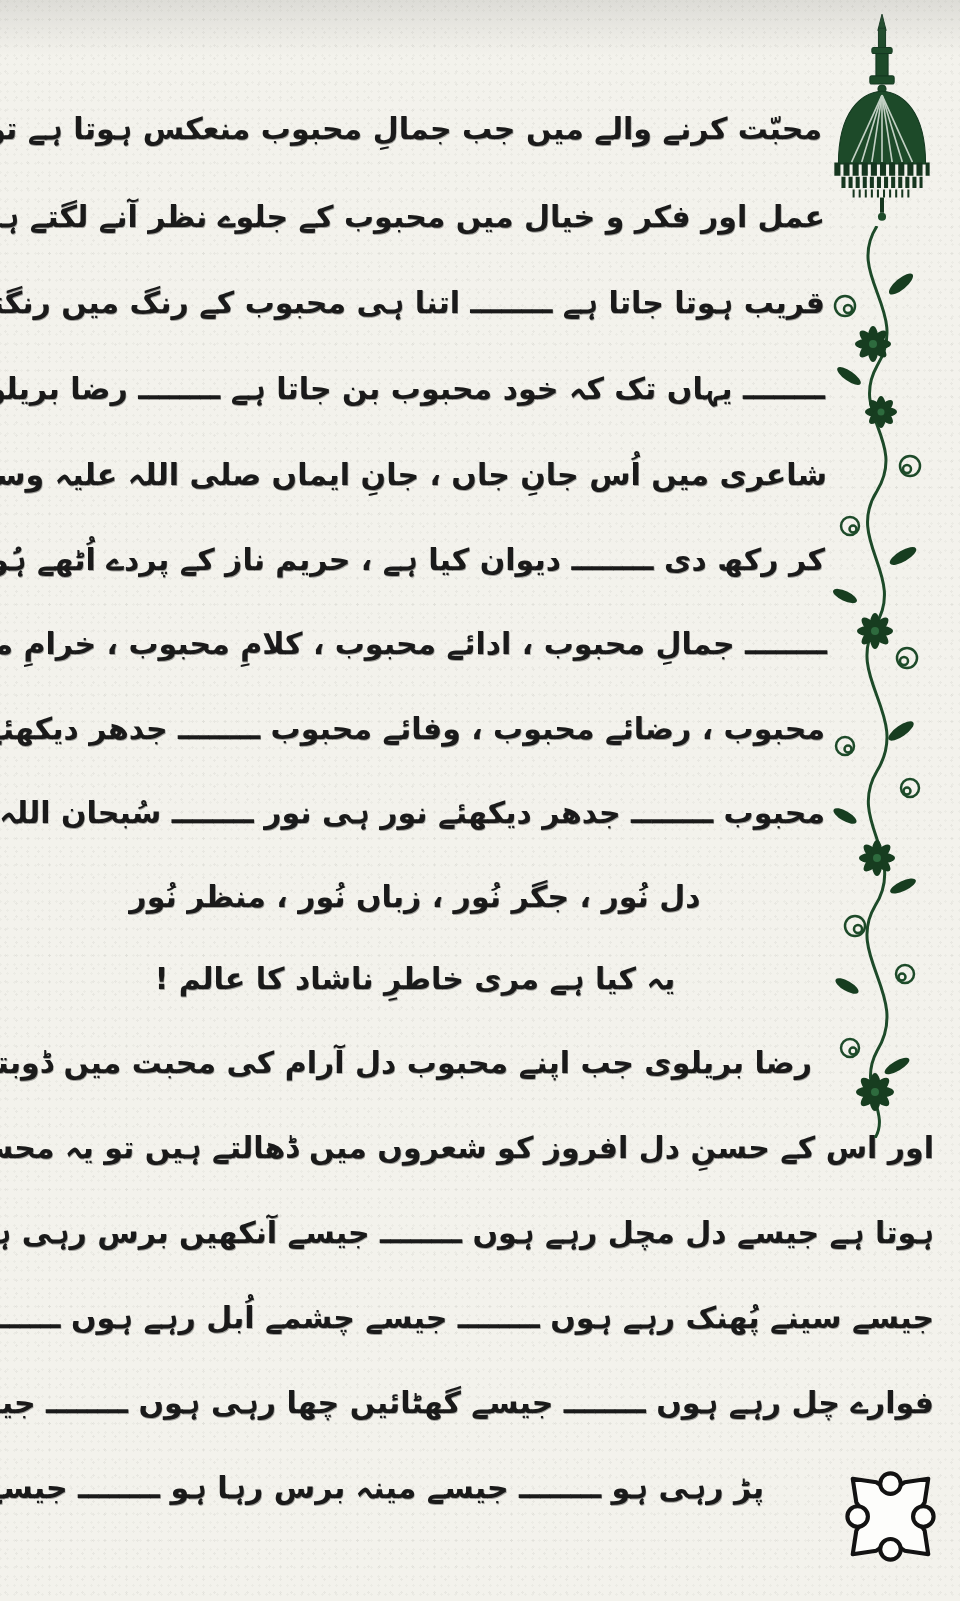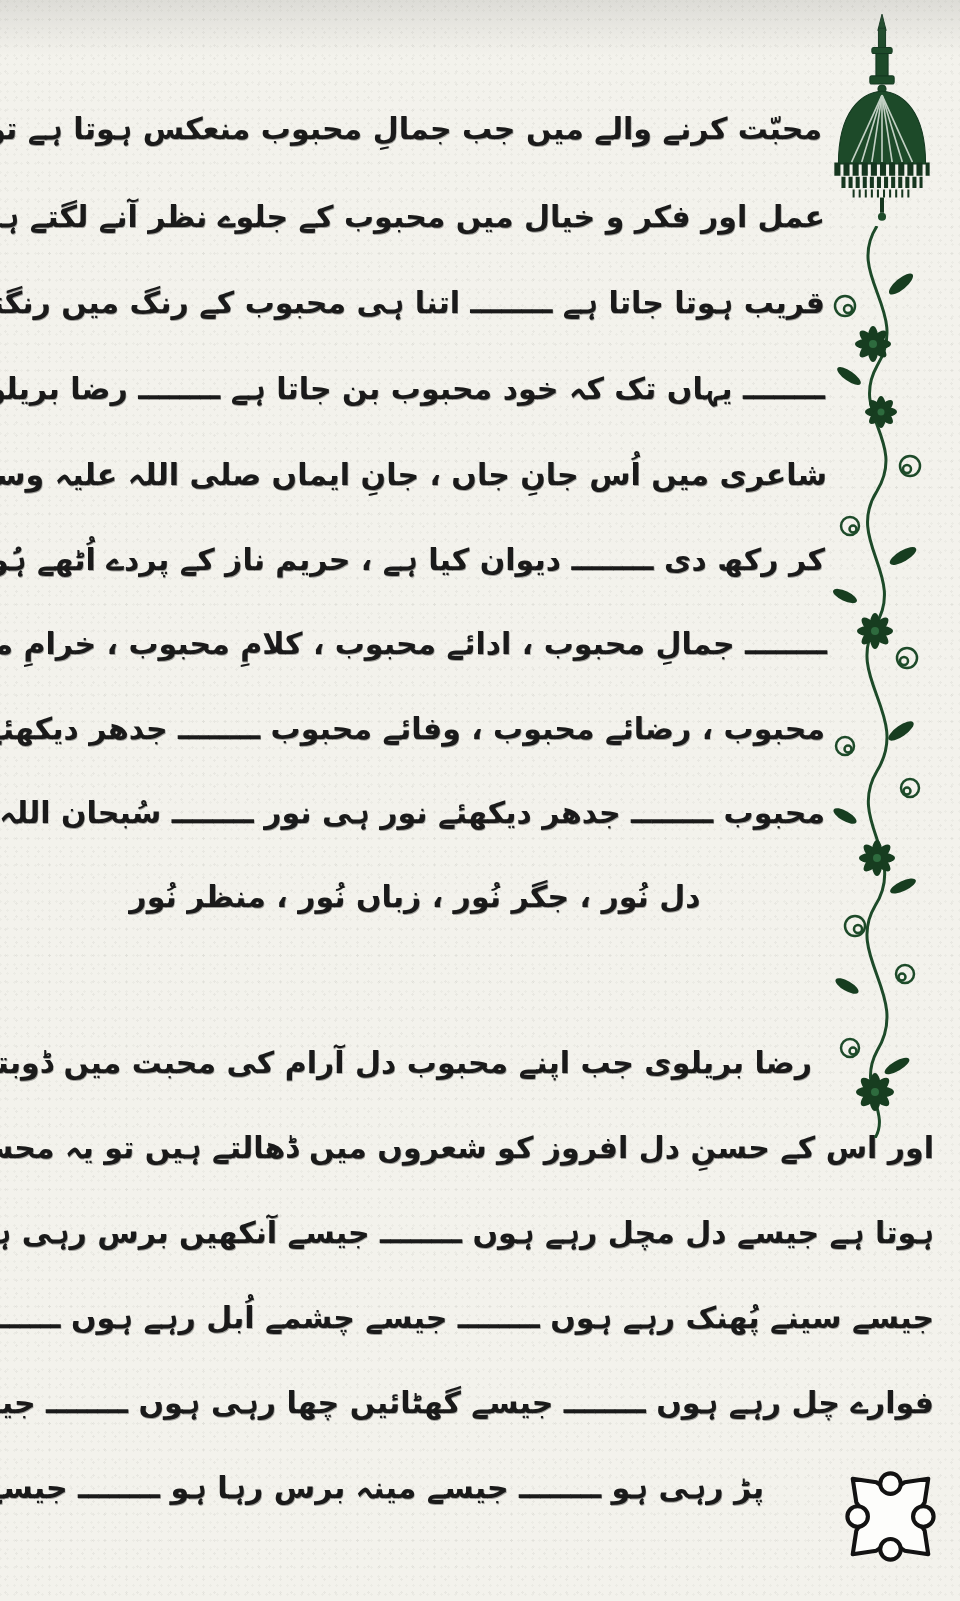--- a/index.html
+++ b/index.html
@@ -61,20 +61,21 @@
   <div class="tline l1">محبّت کرنے والے میں جب جمالِ محبوب منعکس ہوتا ہے تو اس کے قولُ</div>
   <div class="tline l2">عمل اور فکر و خیال میں محبوب کے جلوے نظر آنے لگتے ہیں ــــــــ جتنا</div>
   <div class="tline l3">قریب ہوتا جاتا ہے ــــــــ اتنا ہی محبوب کے رنگ میں رنگتا جاتا ہے</div>
   <div class="tline l4">ــــــــ یہاں تک کہ خود محبوب بن جاتا ہے ــــــــ رضا بریلوی نے اپنی نعتیہ</div>
   <div class="tline l5">شاعری میں اُس جانِ جاں ، جانِ ایماں صلی اللہ علیہ وسلم کی سیرت سمو</div>
   <div class="tline l6">کر رکھ دی ــــــــ دیوان کیا ہے ، حریم ناز کے پردے اُٹھے ہُوئے ہیں</div>
   <div class="tline l7">ــــــــ جمالِ محبوب ، ادائے محبوب ، کلامِ محبوب ، خرامِ محبوب ، عطائے</div>
   <div class="tline l8">محبوب ، رضائے محبوب ، وفائے محبوب ــــــــ جدھر دیکھئے ، محبوب ہی</div>
   <div class="tline l9">محبوب ــــــــ جدھر دیکھئے نور ہی نور ــــــــ سُبحان اللہ ، سُبحان اللہ !</div>
   <div class="tline verse l10">دل نُور ، جگر نُور ، زباں نُور ، منظر نُور</div>
+  <div class="tline verse l11">یہ کیا ہے مری خاطرِ ناشاد کا عالم !</div>
   <div class="tline l12">رضا بریلوی جب اپنے محبوب دل آرام کی محبت میں ڈوبتے ہیں</div>
   <div class="tline l13">اور اس کے حسنِ دل افروز کو شعروں میں ڈھالتے ہیں تو یہ محسوس</div>
   <div class="tline l14">ہوتا ہے جیسے دل مچل رہے ہوں ــــــــ جیسے آنکھیں برس رہی ہوں ــــــــ</div>
   <div class="tline l15">جیسے سینے پُھنک رہے ہوں ــــــــ جیسے چشمے اُبل رہے ہوں ــــــــ جیسے</div>
   <div class="tline l16">فوارے چل رہے ہوں ــــــــ جیسے گھٹائیں چھا رہی ہوں ــــــــ جیسے پُھوار</div>
   <div class="tline l17">پڑ رہی ہو ــــــــ جیسے مینہ برس رہا ہو ــــــــ جیسے جھرنے چل رہے ہوں</div>
 
   <div class="ornament dome">
     <svg viewBox="0 0 110 215" width="112" height="218" xmlns="http://www.w3.org/2000/svg">
       <g fill="#1d4a29" stroke="#143820" stroke-width="1">

